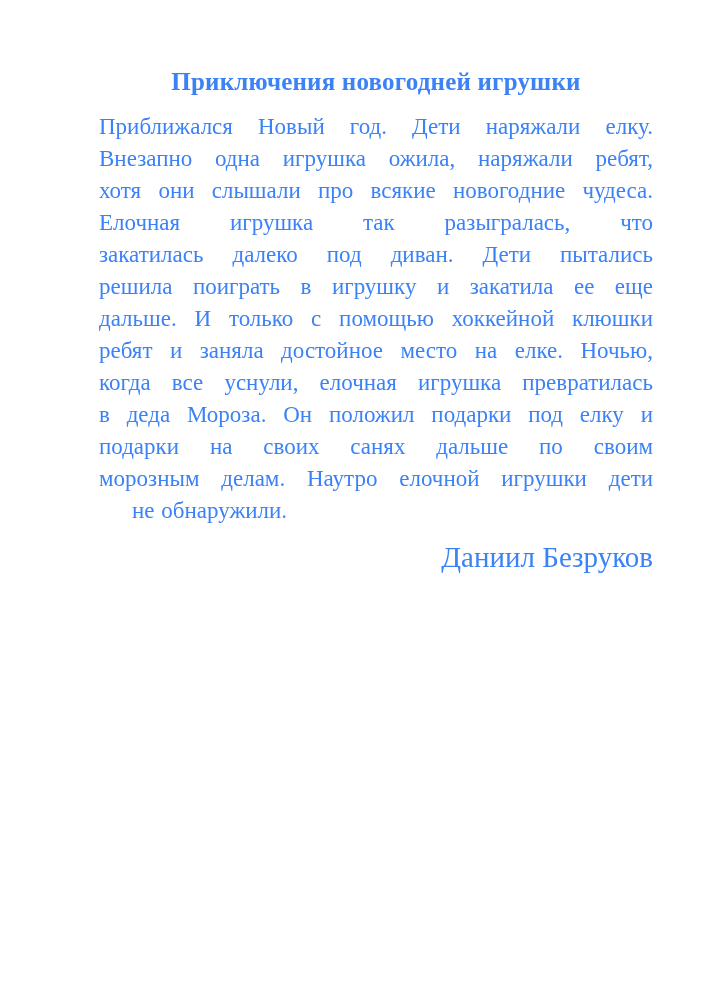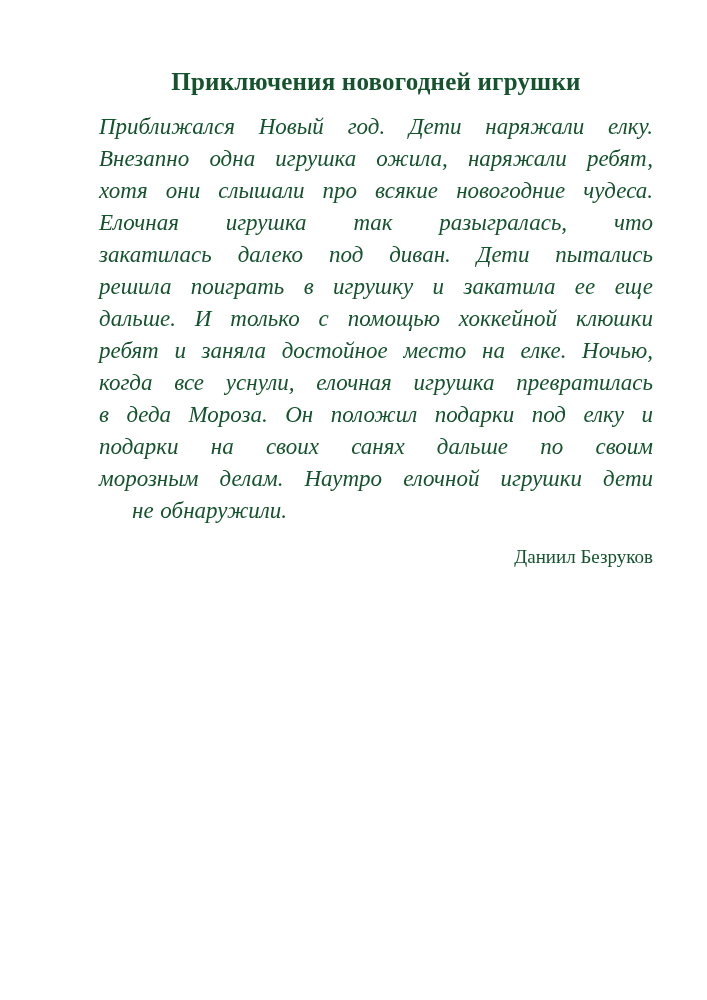--- a/index.html
+++ b/index.html
@@ -5,21 +5,21 @@
   html, body {
     margin: 0;
     padding: 0;
     background: #ffffff;
   }
   .page {
     position: relative;
     width: 707px;
     height: 792px;
     background: #ffffff;
-    color: #14532d;
+    color: #3b82f6;
     font-family: "Liberation Serif", "DejaVu Serif", serif;
     overflow: hidden;
   }
   .content {
     position: absolute;
     left: 99px;
     top: 66px;
     width: 554px;
   }
   .title {
@@ -32,29 +32,28 @@
   }
   .body-text {
     width: 554px;
   }
   .line {
     font-size: 23px;
     line-height: 32px;
     text-align: justify;
     text-align-last: justify;
     word-spacing: 1px;
-    font-style: italic;
   }
   .line.last-line {
     text-align-last: left;
     margin-left: 33px;
   }
   .author {
     margin-top: 14px;
-    font-size: 19px;
+    font-size: 29px;
     line-height: 32px;
     text-align: right;
   }
 </style>
 </head>
 <body>
 
 <div class="page">
   <div class="content">
     <h1 class="title">Приключения новогодней игрушки</h1>

